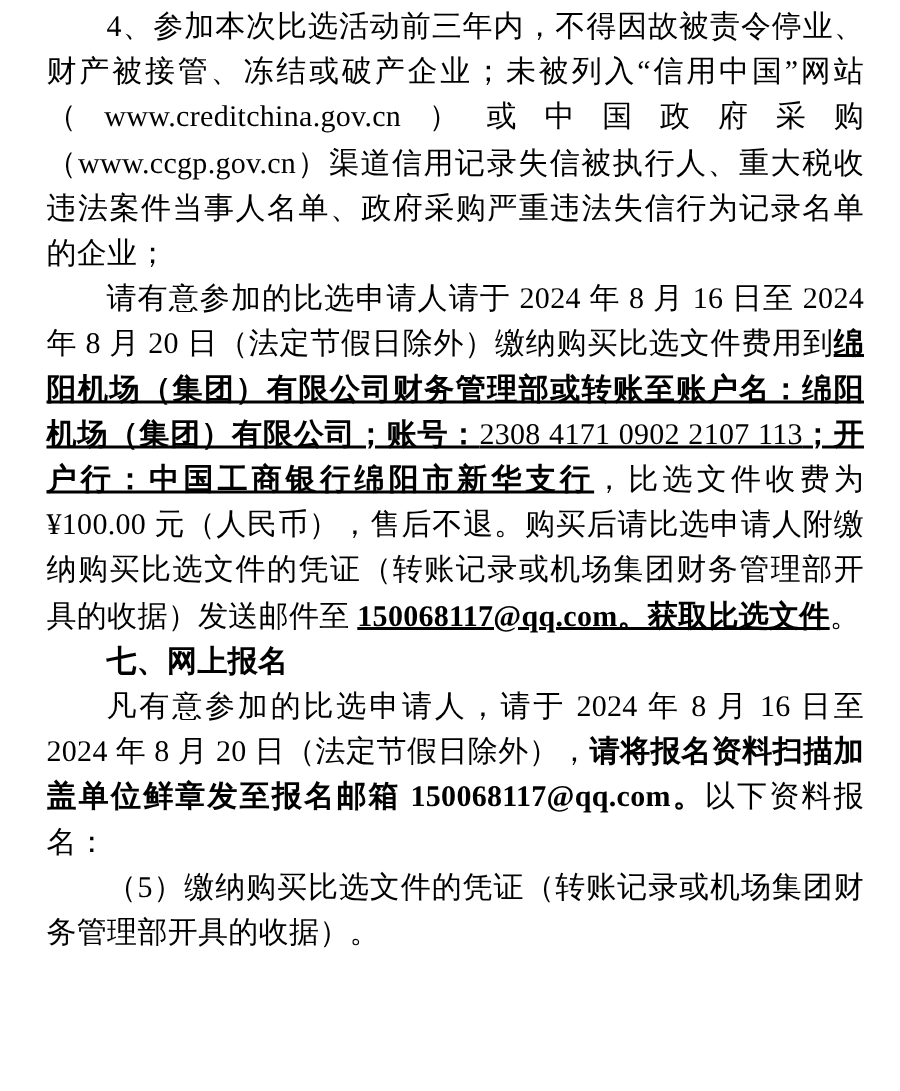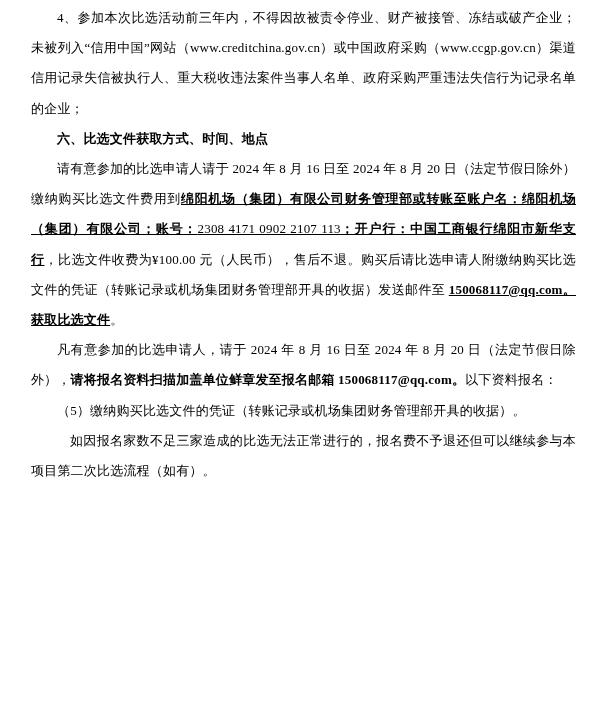--- a/index.html
+++ b/index.html
@@ -12,21 +12,21 @@
     height: 727px;
     overflow: hidden;
     font-family: "Liberation Serif", "DejaVu Serif", serif;
     color: #000000;
   }
   .page {
     padding: 3px 24px 0 31px;
   }
   .para, .heading {
     margin: 0;
-    font-size: 13px;
+    font-size: 20px;
     line-height: 30.2px;
     text-align: justify;
     text-indent: 2em;
     font-weight: normal;
     letter-spacing: 0.2px;
     word-break: break-word;
   }
   .heading {
     font-weight: bold;
   }
@@ -45,27 +45,26 @@
   }
 </style>
 </head>
 <body>
 
 <div class="page">
 
   <p class="para">4、参加本次比选活动前三年内，不得因故被责令停业、财产被接管、冻结或破产企业；未被列入“信用中国”网站（www.creditchina.gov.cn）或中国政府采购（www.ccgp.gov.cn）渠道信用记录失信被执行人、重大税收违法案件当事人名单、政府采购严重违法失信行为记录名单的企业；</p>
 
 
-  <h2 class="heading">六、比选文件获取方式、时间、地点</h2>
 
   <p class="para"><span>请有意参加的比选申请人请于 2024 年 8 月 16 日至 2024 年 8 月 20 日（法定节假日除外）缴纳购买比选文件费用到</span><span class="bu">绵阳机场（集团）有限公司财务管理部或转账至账户名：绵阳机场（集团）有限公司；账号：</span><span class="u">2308 4171 0902 2107 113</span><span class="bu">；开户行：中国工商银行绵阳市新华支行</span><span>，比选文件收费为¥100.00 元（人民币），售后不退。购买后请比选申请人附缴纳购买比选文件的凭证（转账记录或机场集团财务管理部开具的收据）发送邮件至 </span><span class="bu">150068117@qq.com。获取比选文件</span><span>。</span></p>
 
+  <h2 class="heading">七、网上报名</h2>
 
   <p class="para"><span>凡有意参加的比选申请人，请于 2024 年 8 月 16 日至 2024 年 8 月 20 日（法定节假日除外），</span><span class="b">请将报名资料扫描加盖单位鲜章发至报名邮箱 150068117@qq.com。</span><span>以下资料报名：</span></p>
 
 
 
 
   <p class="para">（5）缴纳购买比选文件的凭证（转账记录或机场集团财务管理部开具的收据）。</p>
 
-  <p class="para note">如因报名家数不足三家造成的比选无法正常进行的，报名费不予退还但可以继续参与本项目第二次比选流程（如有）。</p>
 
 </div>
 
 </body></html>

